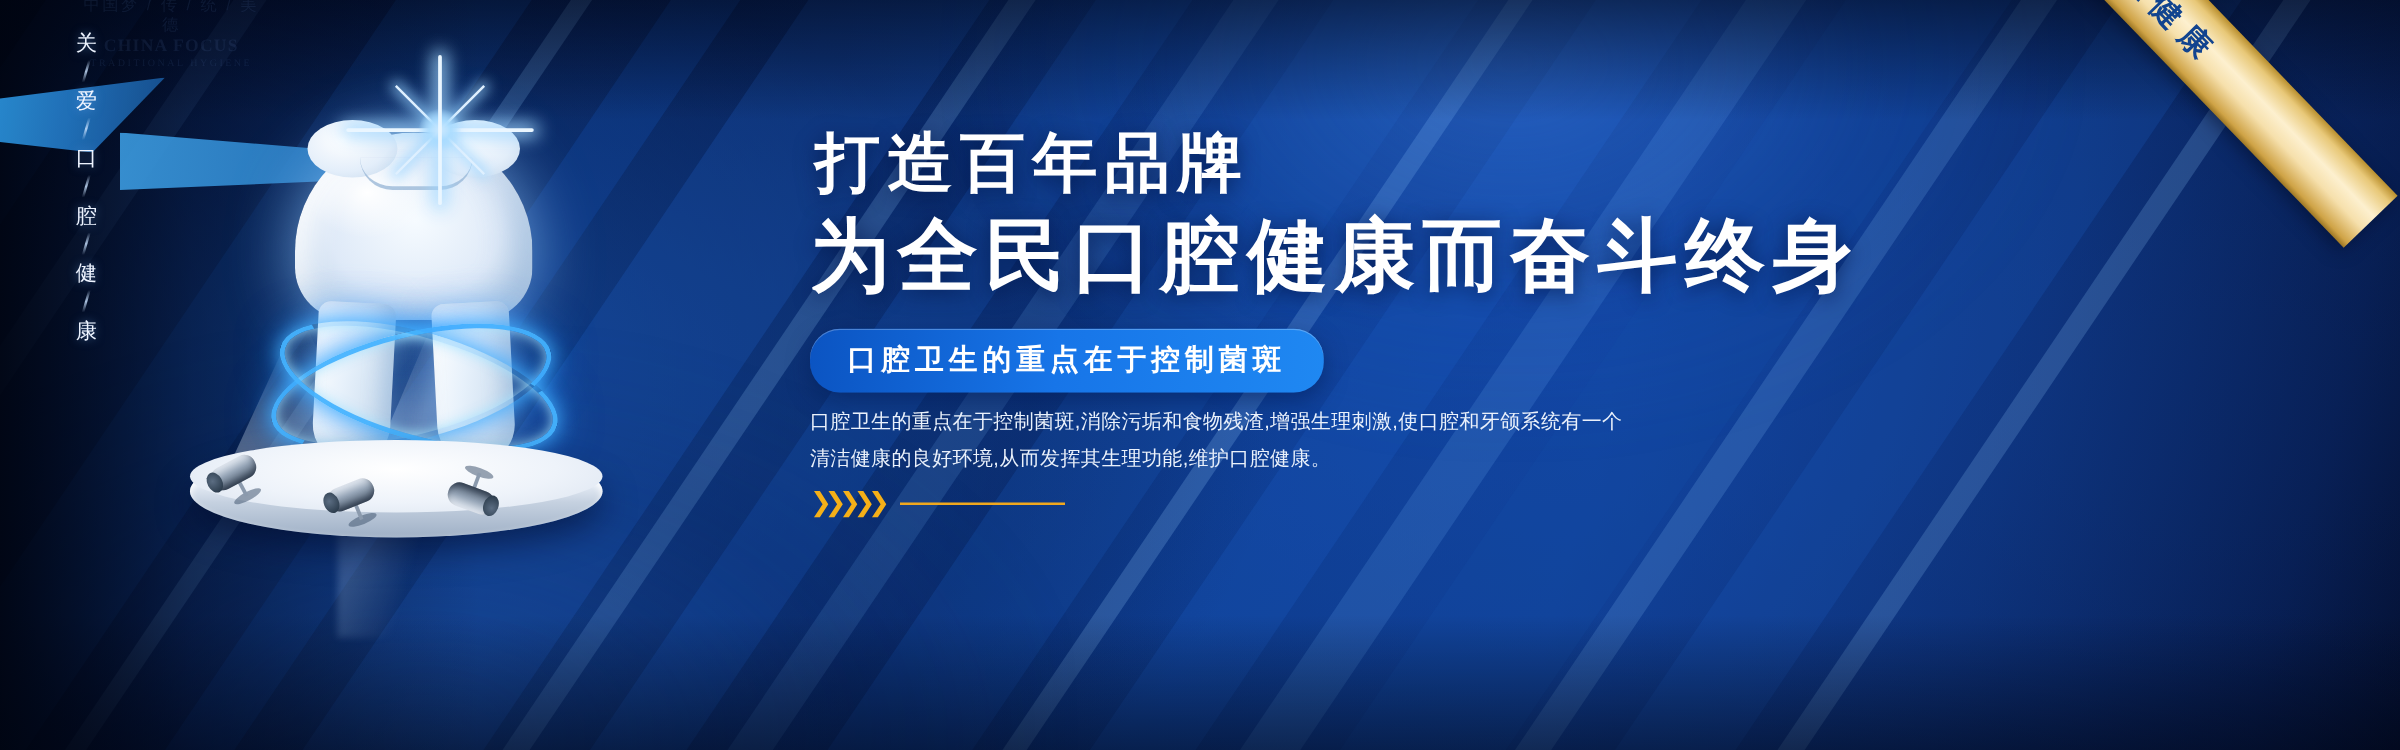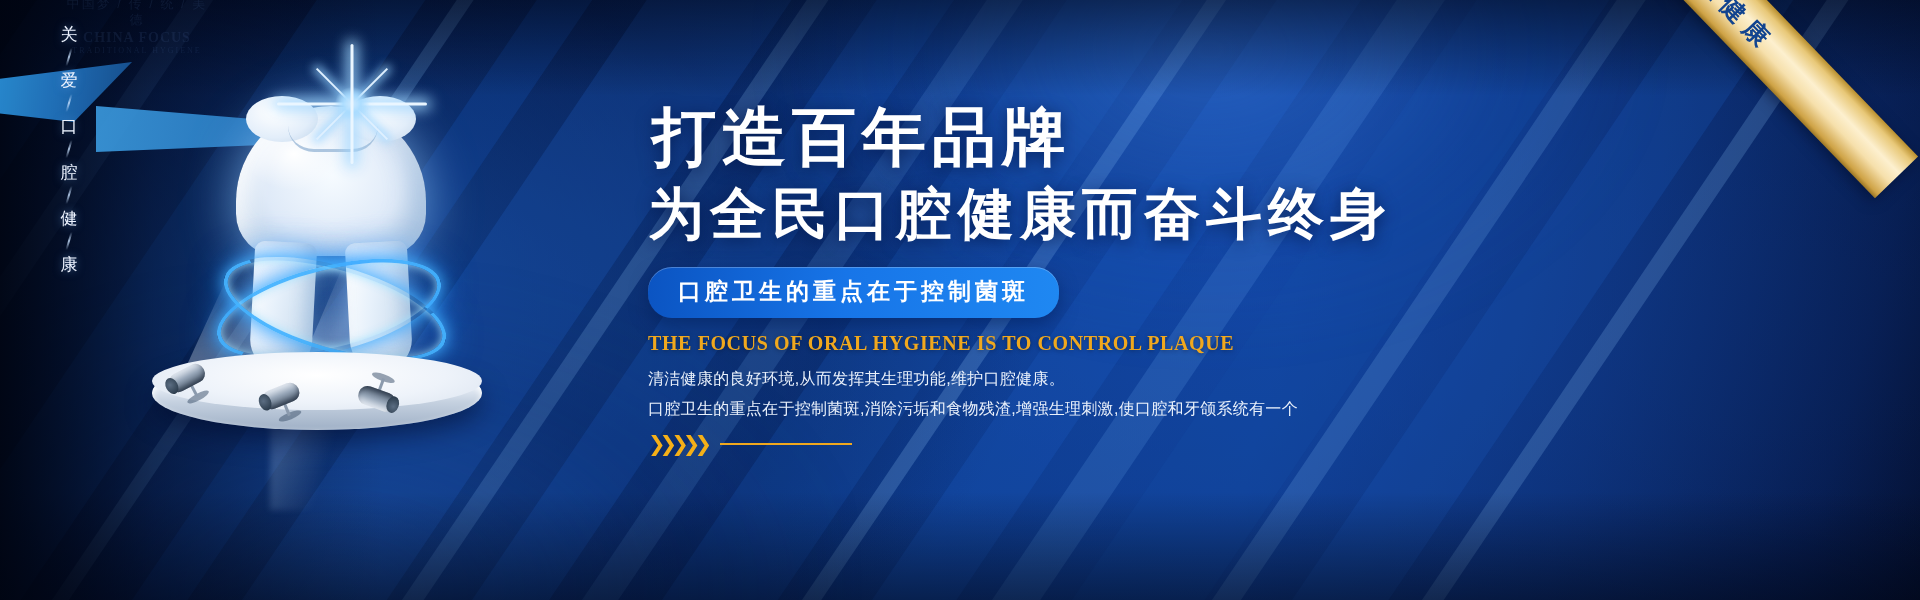--- a/index.html
+++ b/index.html
@@ -120,22 +120,22 @@
   .lamp.l2{left:142px;top:316px;transform:rotate(-22deg);}
   .lamp.l3{left:236px;top:318px;transform:rotate(200deg);}
   .beam{position:absolute;background:linear-gradient(to top,rgba(225,240,255,.42),rgba(225,240,255,0));filter:blur(6px);}
   .beam.b1{left:60px;top:190px;width:120px;height:120px;clip-path:polygon(46% 0,54% 0,100% 100%,0 100%);}
   .beam.b2{left:170px;top:180px;width:130px;height:140px;clip-path:polygon(46% 0,54% 0,100% 100%,0 100%);}
 
   
   .content{position:absolute;left:648px;top:104px;width:1100px;}
   .h1,.h2{color:#ffffff;font-weight:bold;letter-spacing:6px;line-height:1.06;
     text-shadow:0 3px 16px rgba(0,20,70,.75);white-space:nowrap;}
-  .h1{font-size:64px;margin-left:4px;}
-  .h2{font-size:56px;margin-top:12px;}
+  .h1{font-size:52px;margin-left:4px;}
+  .h2{font-size:64px;margin-top:12px;}
   .badge{display:inline-block;margin-top:24px;padding:9px 30px 11px 30px;border-radius:24px;
     background:linear-gradient(95deg,#0b54c2 0%,#1775e8 48%,#1f88f2 100%);
     color:#ffffff;font-size:23px;font-weight:bold;letter-spacing:4px;white-space:nowrap;
     box-shadow:0 6px 18px rgba(0,30,90,.55), inset 0 1px 0 rgba(255,255,255,.25);}
   .en{margin-top:14px;color:#f0a81e;font-family:"Liberation Serif","DejaVu Serif",serif;
     font-size:20px;font-weight:bold;letter-spacing:.6px;white-space:nowrap;
     text-shadow:0 1px 4px rgba(0,0,0,.35);}
   .para{margin-top:9px;color:#eaf1fb;font-size:16px;line-height:1.85;letter-spacing:.3px;max-width:760px;}
   .chevrons{margin-top:10px;display:flex;align-items:center;gap:0;}
   .chev{color:#f5b018;font-size:21px;font-weight:bold;margin-right:-6px;line-height:1;}
@@ -249,24 +249,23 @@
       <div class="pole"></div>
       <div class="body"></div>
       <div class="lens"></div>
     </div>
   </div>
 
   <div class="content">
     <div class="h1">打造百年品牌</div>
     <div class="h2">为全民口腔健康而奋斗终身</div>
     <div><span class="badge">口腔卫生的重点在于控制菌斑</span></div>
-    <div class="en">THE FOCUS OF ORAL HYGIENE IS TO CONTROL PLAQUE</div>
     <div class="para">
+      <div>口腔卫生的重点在于控制菌斑,消除污垢和食物残渣,增强生理刺激,使口腔和牙颌系统有一个</div>
       <div>清洁健康的良好环境,从而发挥其生理功能,维护口腔健康。</div>
-      <div>口腔卫生的重点在于控制菌斑,消除污垢和食物残渣,增强生理刺激,使口腔和牙颌系统有一个</div>
     </div>
     <div class="chevrons">
       <span class="chev">❯</span>
       <span class="chev">❯</span>
       <span class="chev">❯</span>
       <span class="chev">❯</span>
       <span class="chev">❯</span>
       <span class="goldline"></span>
     </div>
   </div>

